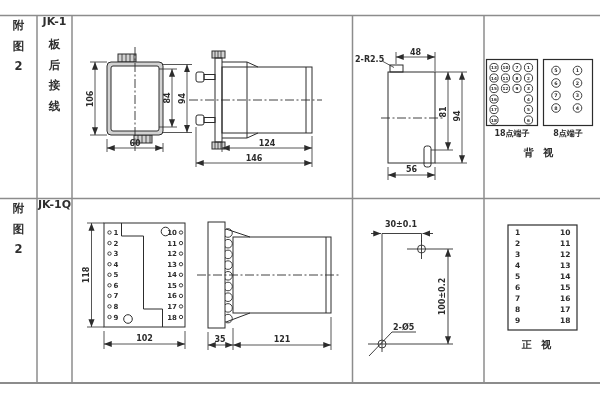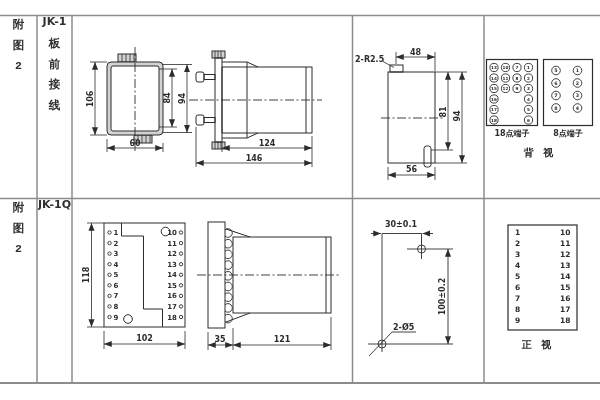--- a/index.html
+++ b/index.html
@@ -1,19 +1,19 @@
 <!DOCTYPE html>
 <html><head>
 <meta charset="utf-8">
 <style>
   html,body{margin:0;padding:0;background:#fff;}
   .stage{position:relative;width:600px;height:400px;background:#fff;overflow:hidden;
          font-family:"DejaVu Sans",sans-serif;color:#2f2f2f;}
   .cell{position:absolute;display:flex;flex-direction:column;align-items:center;justify-content:flex-start;}
-  .vstack{width:17px;word-break:break-all;text-align:center;font-size:11.5px;line-height:1.8;font-weight:600;font-family:Liberation Mono, monospace;}
+  .vstack{width:17px;word-break:break-all;text-align:center;font-size:11.5px;line-height:1.8;font-weight:600;}
   .model{font-size:11px;font-weight:700;margin-bottom:6px;white-space:nowrap;}
   svg text{font-family:"DejaVu Sans",sans-serif;}
   .dt{font-size:8px;font-weight:700;fill:#2c2c2c;}
   .tnum{font-size:4.2px;font-weight:700;fill:#2c2c2c;text-anchor:middle;}
   .t8num{font-size:4.8px;font-weight:700;fill:#2c2c2c;text-anchor:middle;}
   .fnum{font-size:7px;font-weight:700;fill:#2c2c2c;}
   .gnum{font-size:7.5px;font-weight:700;fill:#2c2c2c;}
   .lbl{font-size:8px;font-weight:700;fill:#2c2c2c;text-anchor:middle;}
   .cap{font-size:10px;font-weight:700;fill:#2c2c2c;text-anchor:middle;letter-spacing:3px;}
 </style>
@@ -23,21 +23,21 @@
 <div class="stage">
 
   <div class="cell" style="left:0;top:15px;width:37px;height:183px;">
     <div class="vstack">附图2</div>
   </div>
   <div class="cell" style="left:0;top:198px;width:37px;height:185px;">
     <div class="vstack">附图2</div>
   </div>
   <div class="cell" style="left:37px;top:15px;width:35px;height:183px;">
     <div class="model">JK-1</div>
-    <div class="vstack">板前接线</div>
+    <div class="vstack">板后接线</div>
   </div>
   <div class="cell" style="left:37px;top:198px;width:35px;height:185px;">
     <div class="model">JK-1Q</div>
   </div>
 
   <svg width="600" height="400" viewBox="0 0 600 400" style="position:absolute;left:0;top:0;">
     <defs>
       <marker id="ar" viewBox="0 0 10 10" refX="8.6" refY="5" markerWidth="9" markerHeight="9" orient="auto-start-reverse" markerUnits="userSpaceOnUse">
         <path d="M0,1.6 L8.6,5 L0,8.4 Z" fill="#2c2c2c"></path>
       </marker>

